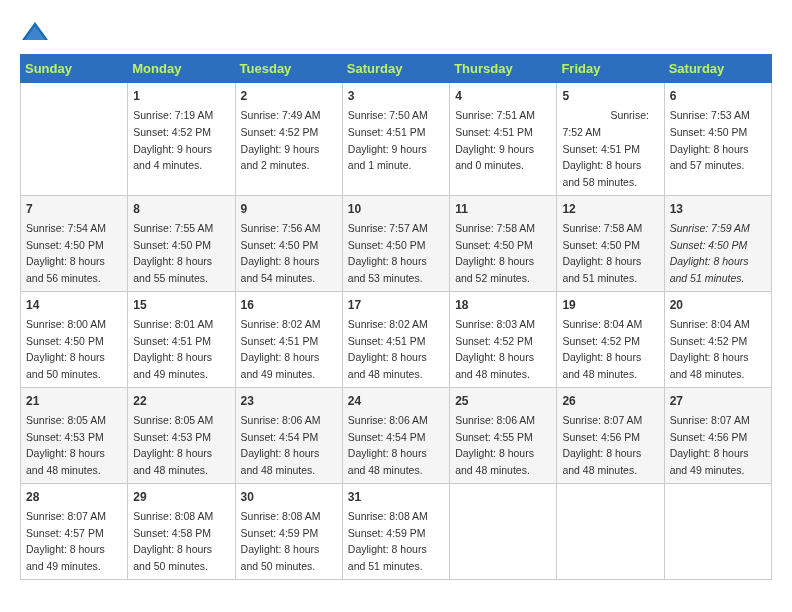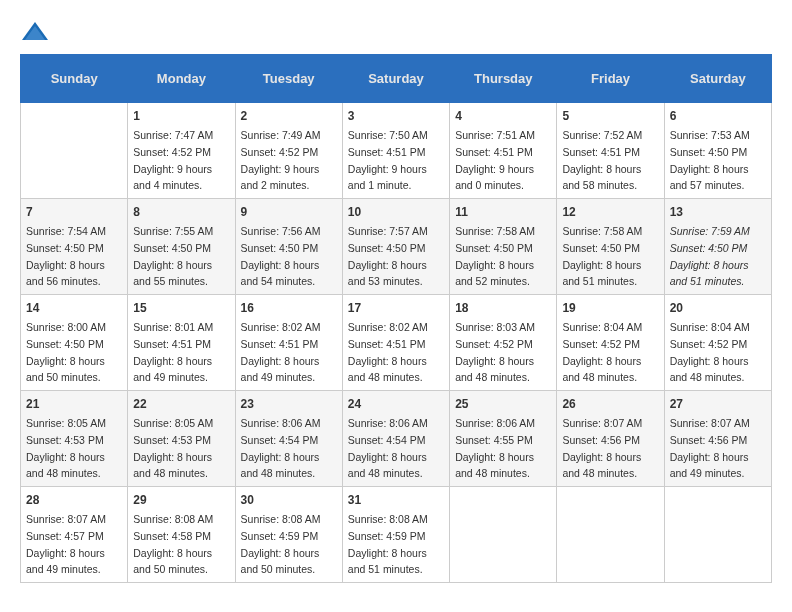--- a/index.html
+++ b/index.html
@@ -52,23 +52,23 @@
       font-size: 16px;
       color: #555;
     }
     table {
       width: 100%;
       border-collapse: collapse;
       font-size: 11px;
     }
     thead tr th {
       background-color: #2b6fbe;
-      color: #e5e5e5;
-      padding: 16px 4px;
-      text-align: center;
+      color: #bef264;
+      padding: 6px 4px;
+      text-align: left;
       font-size: 13px;
       font-weight: bold;
       border: 1px solid #2b6fbe;
     }
     tbody tr td {
       border: 1px solid #ccc;
       vertical-align: top;
       padding: 4px 5px;
       height: 85px;
       width: calc(100% / 7);
@@ -123,37 +123,37 @@
         <th>Tuesday</th>
         <th>Saturday</th>
         <th>Thursday</th>
         <th>Friday</th>
         <th>Saturday</th>
       </tr>
   </thead>
   <tbody id="calendar-body">
       <tr>
         <td class="empty"></td>
-        <td><span class="day-num">1</span><span class="day-info" style="white-space: pre-line;">Sunrise: 7:47 AM
+        <td><span class="day-num">1</span><span class="day-info" style="white-space: pre-line;">Sunrise: 7:19 AM
 Sunset: 4:52 PM
 Daylight: 9 hours
 and 4 minutes.</span></td>
         <td><span class="day-num">2</span><span class="day-info" style="white-space: pre-line;">Sunrise: 7:49 AM
 Sunset: 4:52 PM
 Daylight: 9 hours
 and 2 minutes.</span></td>
         <td><span class="day-num">3</span><span class="day-info" style="white-space: pre-line;">Sunrise: 7:50 AM
 Sunset: 4:51 PM
 Daylight: 9 hours
 and 1 minute.</span></td>
         <td><span class="day-num">4</span><span class="day-info" style="white-space: pre-line;">Sunrise: 7:51 AM
 Sunset: 4:51 PM
 Daylight: 9 hours
 and 0 minutes.</span></td>
-        <td><span class="day-num">5</span><span class="day-info" style="white-space: pre-line;">Sunrise: 7:52 AM
+        <td><span class="day-num">5</span><span class="day-info" style="white-space: pre-line; margin-left: 48px;">Sunrise: 7:52 AM
 Sunset: 4:51 PM
 Daylight: 8 hours
 and 58 minutes.</span></td>
         <td><span class="day-num">6</span><span class="day-info" style="white-space: pre-line;">Sunrise: 7:53 AM
 Sunset: 4:50 PM
 Daylight: 8 hours
 and 57 minutes.</span></td>
       </tr>
       <tr>
         <td><span class="day-num">7</span><span class="day-info" style="white-space: pre-line;">Sunrise: 7:54 AM

